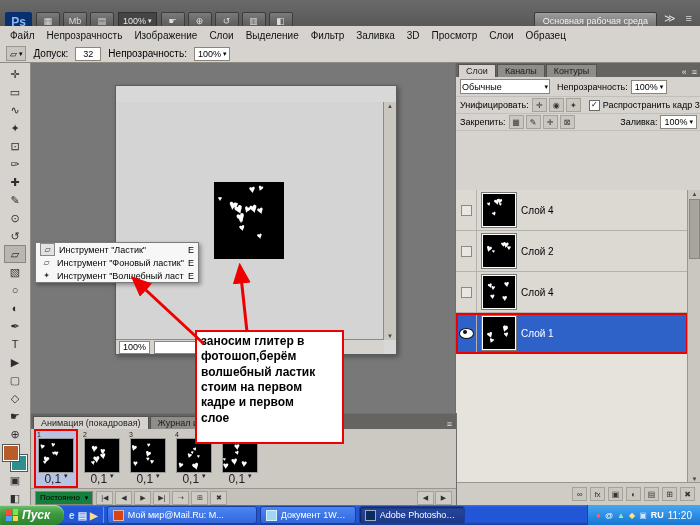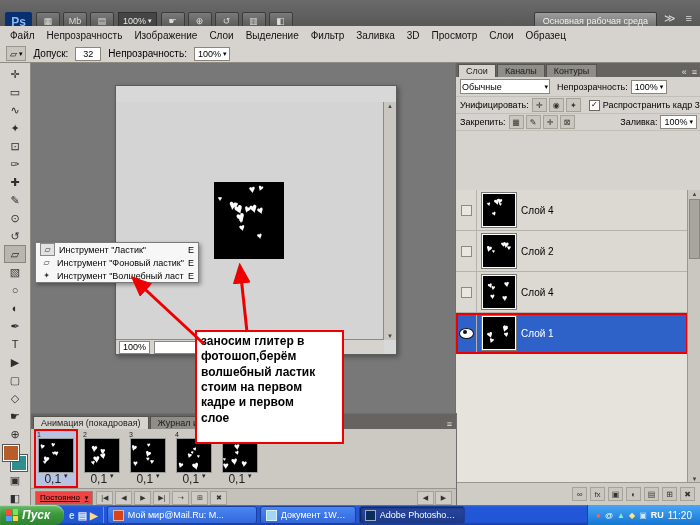--- a/index.html
+++ b/index.html
@@ -102,21 +102,21 @@
   .anim{position:absolute;left:30px;top:413px;width:425px;height:92px;background:#ccc9c2;border:1px solid #6e6e6e;z-index:3;font-size:9px;}
   .anim-body{position:absolute;left:0;top:14px;right:0;bottom:0;}
   .frames{display:flex;gap:4px;padding:2px 0 0 4px;height:57px;}
   .frame{width:40px;position:relative;padding:1px;flex:0 0 auto;}
   .frame.sel{background:#b7c3e2;outline:2px solid #ee0000;outline-offset:-1px;}
   .fnum{font-size:7px;height:8px;line-height:8px;color:#222;padding-left:1px;}
   .fthumb{width:34px;height:33px;margin:0 auto;box-shadow:0 0 0 1px #999;}
   .fdelay{display:flex;align-items:flex-start;justify-content:center;gap:1px;font-size:12px;height:11px;color:#222;}
   .abar{position:absolute;left:0;right:0;bottom:0;height:17px;background:#c4c1ba;border-top:1px solid #9a968e;
         display:flex;align-items:center;gap:3px;padding:0 4px;}
-  .loop-box{display:inline-flex;align-items:center;gap:3px;border:1px solid #8a867e;background:#ef4444;height:12px;padding:0 4px;font-size:8px;text-decoration:underline;}
+  .loop-box{display:inline-flex;align-items:center;gap:3px;border:1px solid #8a867e;background:#15803d;height:12px;padding:0 4px;font-size:8px;}
   .actl{min-width:13px;height:12px;border:1px solid #a5a29a;background:#cfccc5;display:inline-flex;align-items:center;
         justify-content:center;font-size:7px;color:#333;padding:0 1px;}
   .hscroll{margin-left:auto;display:flex;gap:1px;}
   
   .taskbar{position:absolute;left:0;bottom:0;right:0;height:20px;z-index:20;display:flex;align-items:center;
            background:linear-gradient(#3d79f1 0%,#2257d7 10%,#2156d6 85%,#153c9c 100%);}
   .start{height:20px;padding:0 14px 0 6px;background:linear-gradient(#6cbf6c,#3b9a3b 45%,#2e8330);
          border-radius:0 9px 9px 0;color:#fff;font-weight:700;font-style:italic;font-size:12px;display:flex;gap:4px;
          align-items:center;box-shadow:inset 0 1px 1px rgba(255,255,255,.5);flex:0 0 auto;}
   .flag{width:12px;height:12px;display:grid;grid-template:1fr 1fr / 1fr 1fr;gap:1px;}

